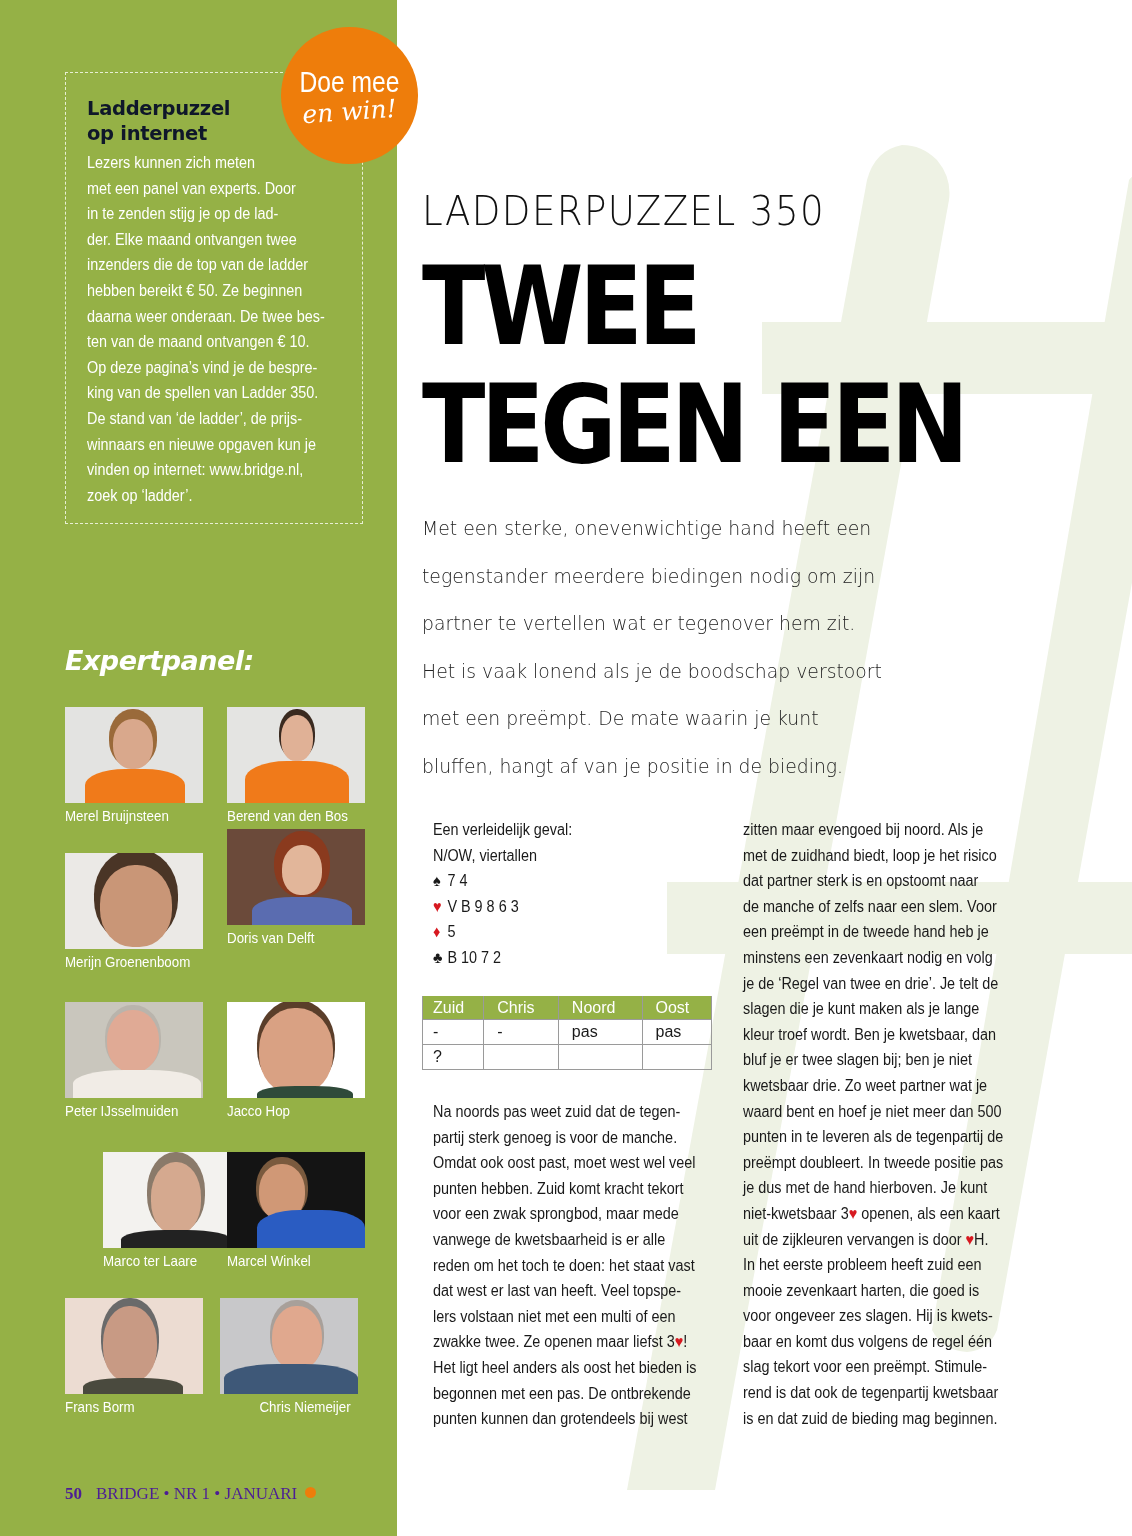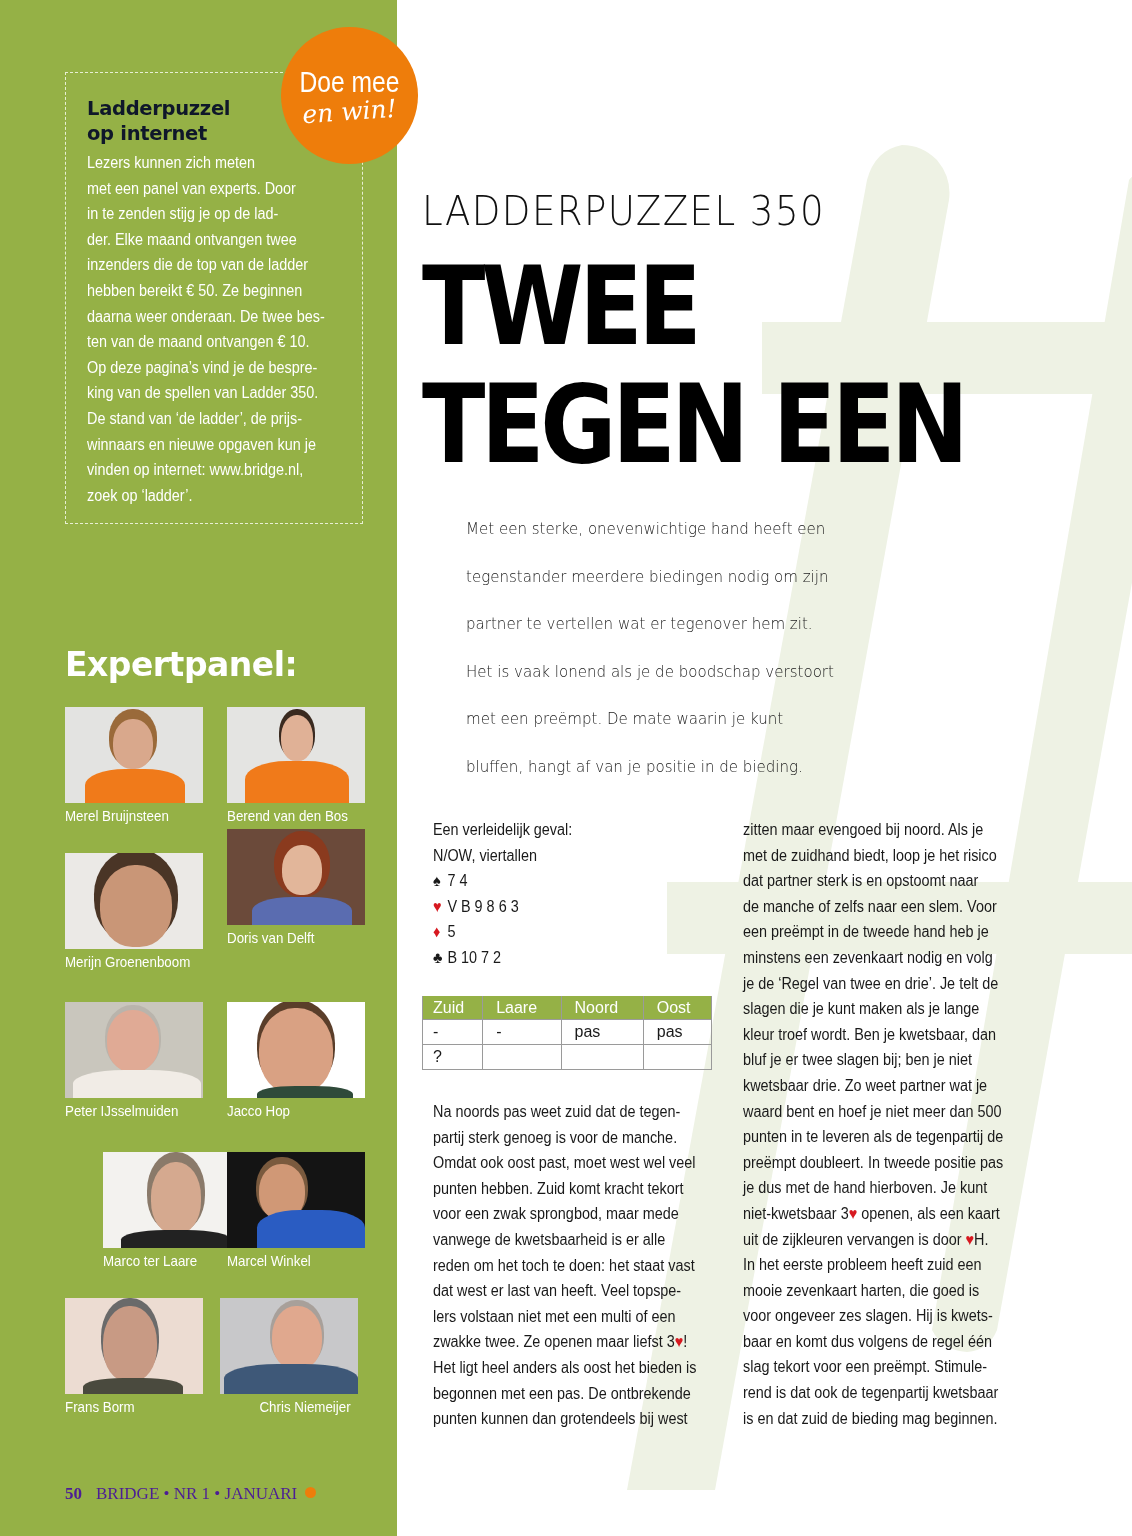--- a/index.html
+++ b/index.html
@@ -38,22 +38,22 @@
     font-family: "Liberation Sans", sans-serif; font-size: 29px; line-height: 30px;
     transform: scaleX(0.85);
   }
   .badge-line2 {
     position: absolute; left: 0; right: 0; top: 70px;
     font-family: "DejaVu Serif", serif; font-style: italic; font-size: 25px; line-height: 30px;
     transform: rotate(-4deg);
   }
   .panel-title {
     position: absolute; left: 65px; top: 645px;
-    font-family: "DejaVu Sans", sans-serif; font-weight: bold; font-size: 33px;
-    color: #ffffff; letter-spacing: -0.5px;
+    font-family: "DejaVu Sans", sans-serif; font-weight: bold; font-size: 27px;
+    color: #ffffff; letter-spacing: -0.5px; font-style: italic;
   }
   .expert {
     position: absolute; width: 142px;
   }
   .expert .photo {
     width: 138px; height: 96px; position: relative; overflow: hidden;
   }
   .expert .name {
     margin-top: 5px; font-size: 14.5px; color: #ffffff; white-space: nowrap;
     transform: scaleX(0.92); transform-origin: left top;
@@ -82,22 +82,22 @@
     white-space: nowrap;
   }
   .headline {
     position: absolute; left: 422px; top: 248px;
     font-family: "DejaVu Sans", sans-serif; font-weight: bold; font-size: 108px;
     line-height: 118px; color: #000; letter-spacing: -5px;
     transform: scaleX(0.86); transform-origin: left top; white-space: nowrap;
   }
   .lead {
     position: absolute; left: 422px; top: 505px; width: 640px;
-    font-family: "DejaVu Sans", sans-serif; font-size: 16px; line-height: 47.5px;
-    color: #222; font-weight: 300; margin-left: 44px;
+    font-family: "DejaVu Sans", sans-serif; font-size: 20px; line-height: 47.5px;
+    color: #222; font-weight: 300;
   }
   .lead div { white-space: nowrap; transform: scaleX(0.94); transform-origin: left top; }
   .col {
     position: absolute; font-size: 16px; line-height: 25.6px; color: #1a1a1a; margin-left: 11px;
   }
   .col div { white-space: nowrap; transform: scaleX(0.9); transform-origin: left top; }
   .col1 { left: 422px; width: 300px; }
   .col2 { left: 732px; width: 300px; }
   .red { color: #d71920; }
   .suit-line .s { display: inline-block; width: 16px; }
@@ -252,21 +252,21 @@
   <div class="suit-line"><span class="s">♠</span><span>7 4</span></div>
   <div class="suit-line"><span class="s red">♥</span><span>V B 9 8 6 3</span></div>
   <div class="suit-line"><span class="s red">♦</span><span>5</span></div>
   <div class="suit-line"><span class="s">♣</span><span>B 10 7 2</span></div>
 </div>
 
 <table class="bid-table">
   <tbody>
       <tr>
     <th>Zuid</th>
-    <th>Laare</th>
+    <th>Chris</th>
     <th>Noord</th>
     <th>Oost</th>
   </tr>
   <tr>
     <td>-</td>
     <td>-</td>
     <td>pas</td>
     <td>pas</td>
   </tr>
   <tr>

